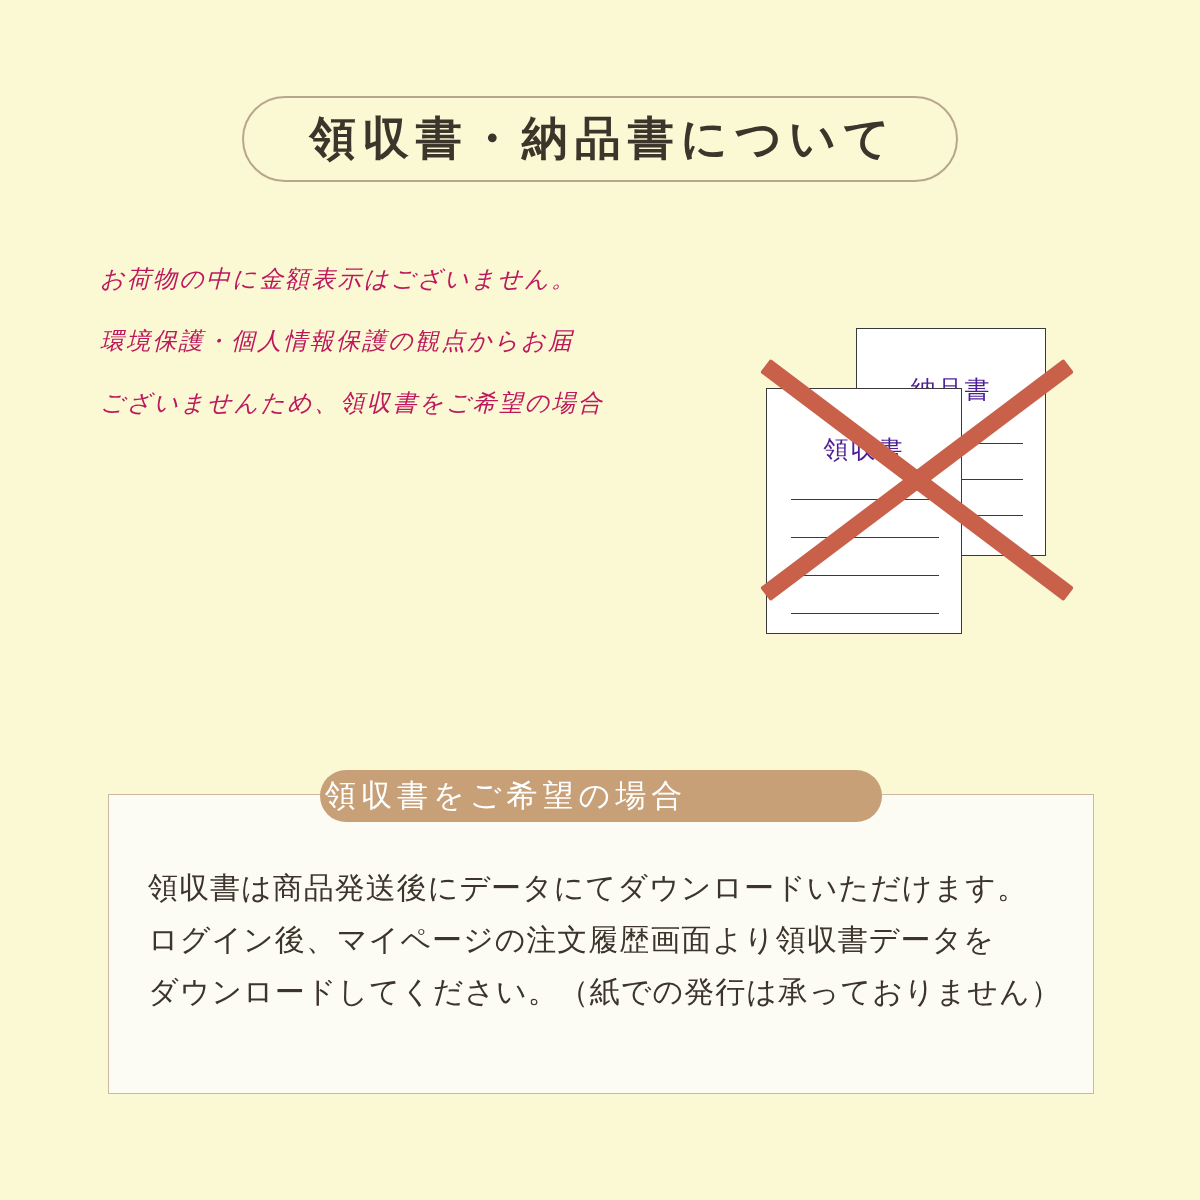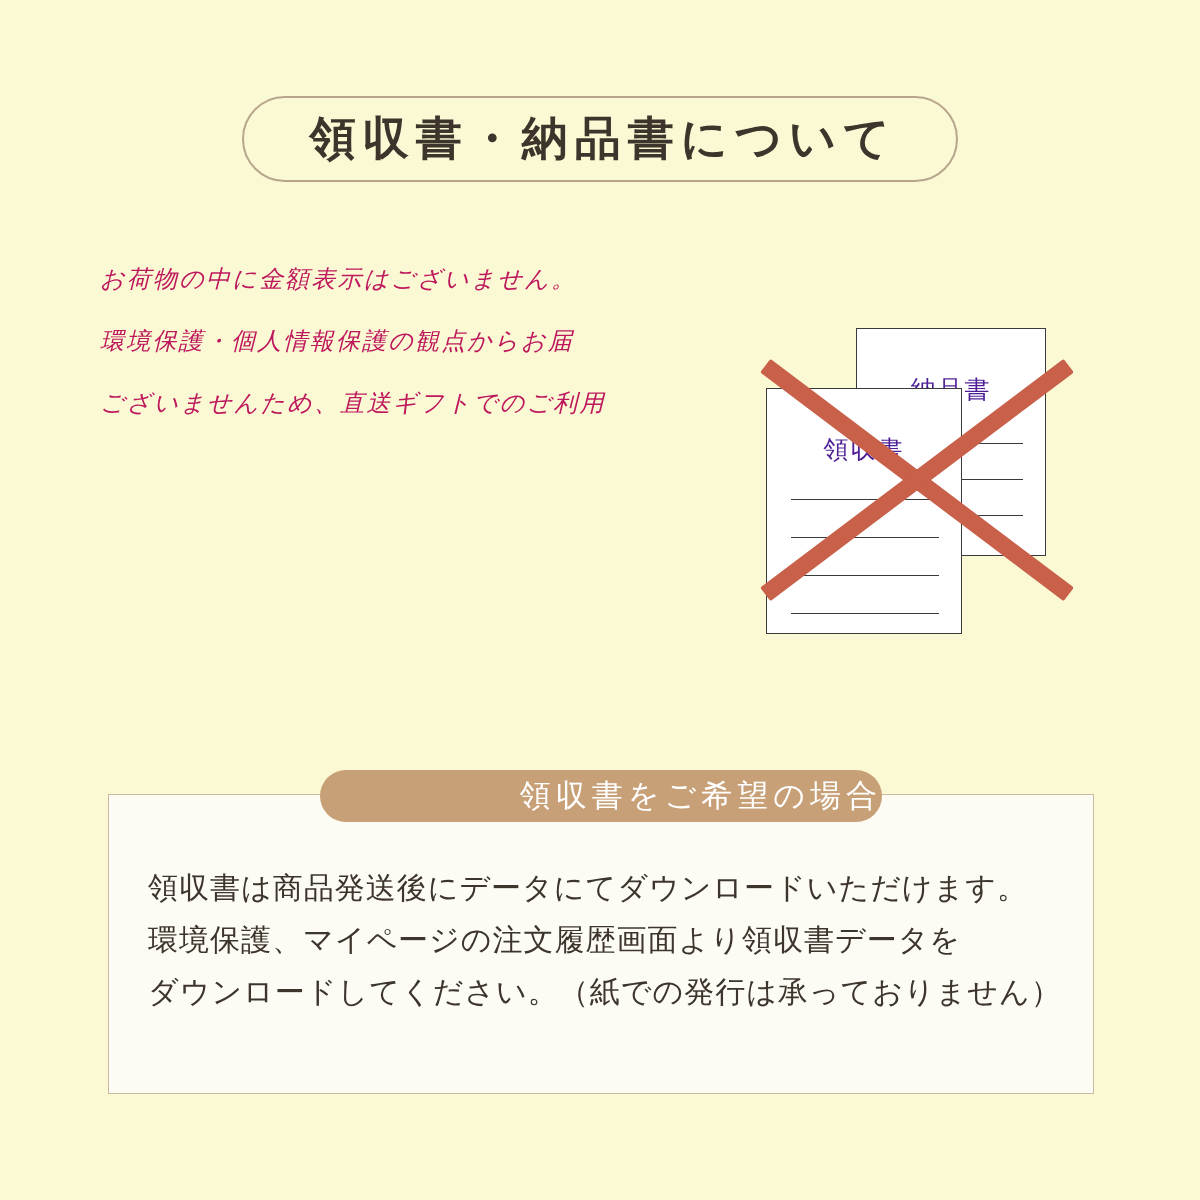--- a/index.html
+++ b/index.html
@@ -132,21 +132,21 @@
   .note-tab {
     position: absolute;
     left: 320px;
     top: 770px;
     width: 562px;
     height: 52px;
     background: #c8a077;
     border-radius: 26px;
     display: flex;
     align-items: center;
-    justify-content: flex-end;
+    justify-content: flex-start;
   }
   .note-tab-text {
     font-size: 31px;
     letter-spacing: 5px;
     color: #ffffff;
     white-space: nowrap;
     text-indent: 5px;
   }
   .note-body {
     position: absolute;
@@ -167,21 +167,21 @@
 
 <div class="title-wrap">
   <div class="title-pill">
     <div class="title-text">領収書・納品書について</div>
   </div>
 </div>
 
 <div class="body-block">
   <div class="body-line">お荷物の中に金額表示はございません。</div>
   <div class="body-line">環境保護・個人情報保護の観点からお届</div>
-  <div class="body-line">ございませんため、直送ギフトでのご利用</div>
+  <div class="body-line">ございませんため、領収書をご希望の場合</div>
 </div>
 
 <div class="illus">
   <div class="doc doc-back">
     <div class="doc-title">納品書</div>
     <div class="rule" style="top:114px"></div>
     <div class="rule" style="top:150px"></div>
     <div class="rule" style="top:186px"></div>
   </div>
   <div class="doc doc-front">
@@ -194,15 +194,15 @@
   <div class="x-bar a"></div>
   <div class="x-bar b"></div>
 </div>
 
 <div class="note-box"></div>
 <div class="note-tab">
   <div class="note-tab-text">領収書をご希望の場合</div>
 </div>
 <div class="note-body">
   <div class="note-line">領収書は商品発送後にデータにてダウンロードいただけます。</div>
-  <div class="note-line">環境保護、マイページの注文履歴画面より領収書データを</div>
+  <div class="note-line">ログイン後、マイページの注文履歴画面より領収書データを</div>
   <div class="note-line">ダウンロードしてください。（紙での発行は承っておりません）</div>
 </div>
 
 </body></html>

